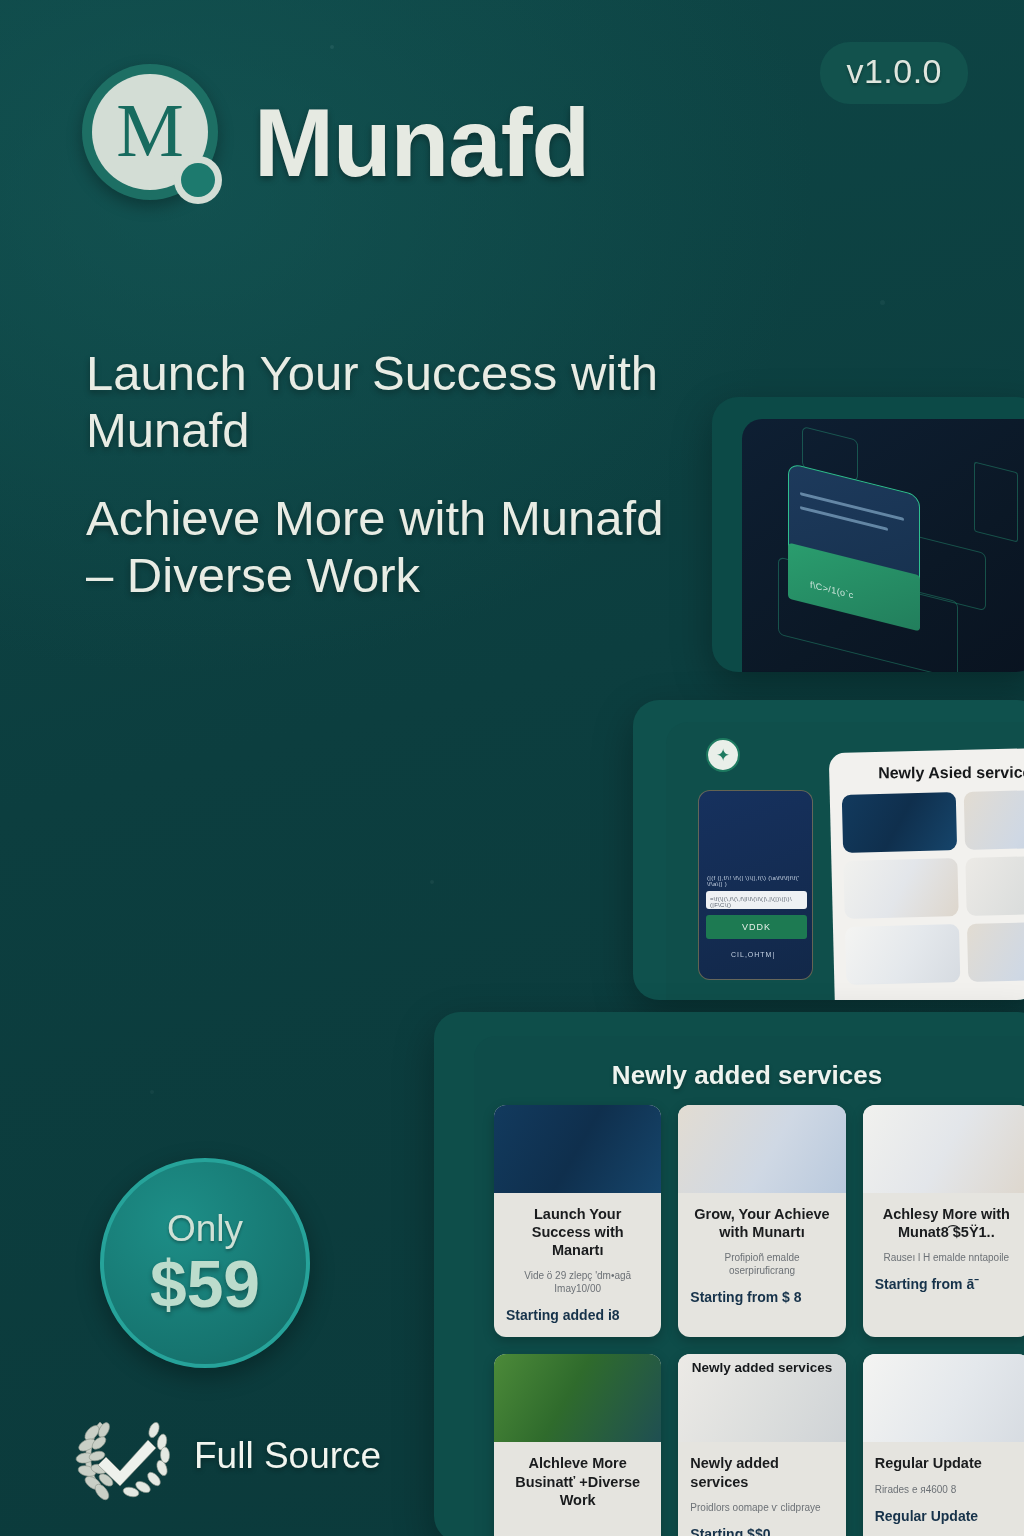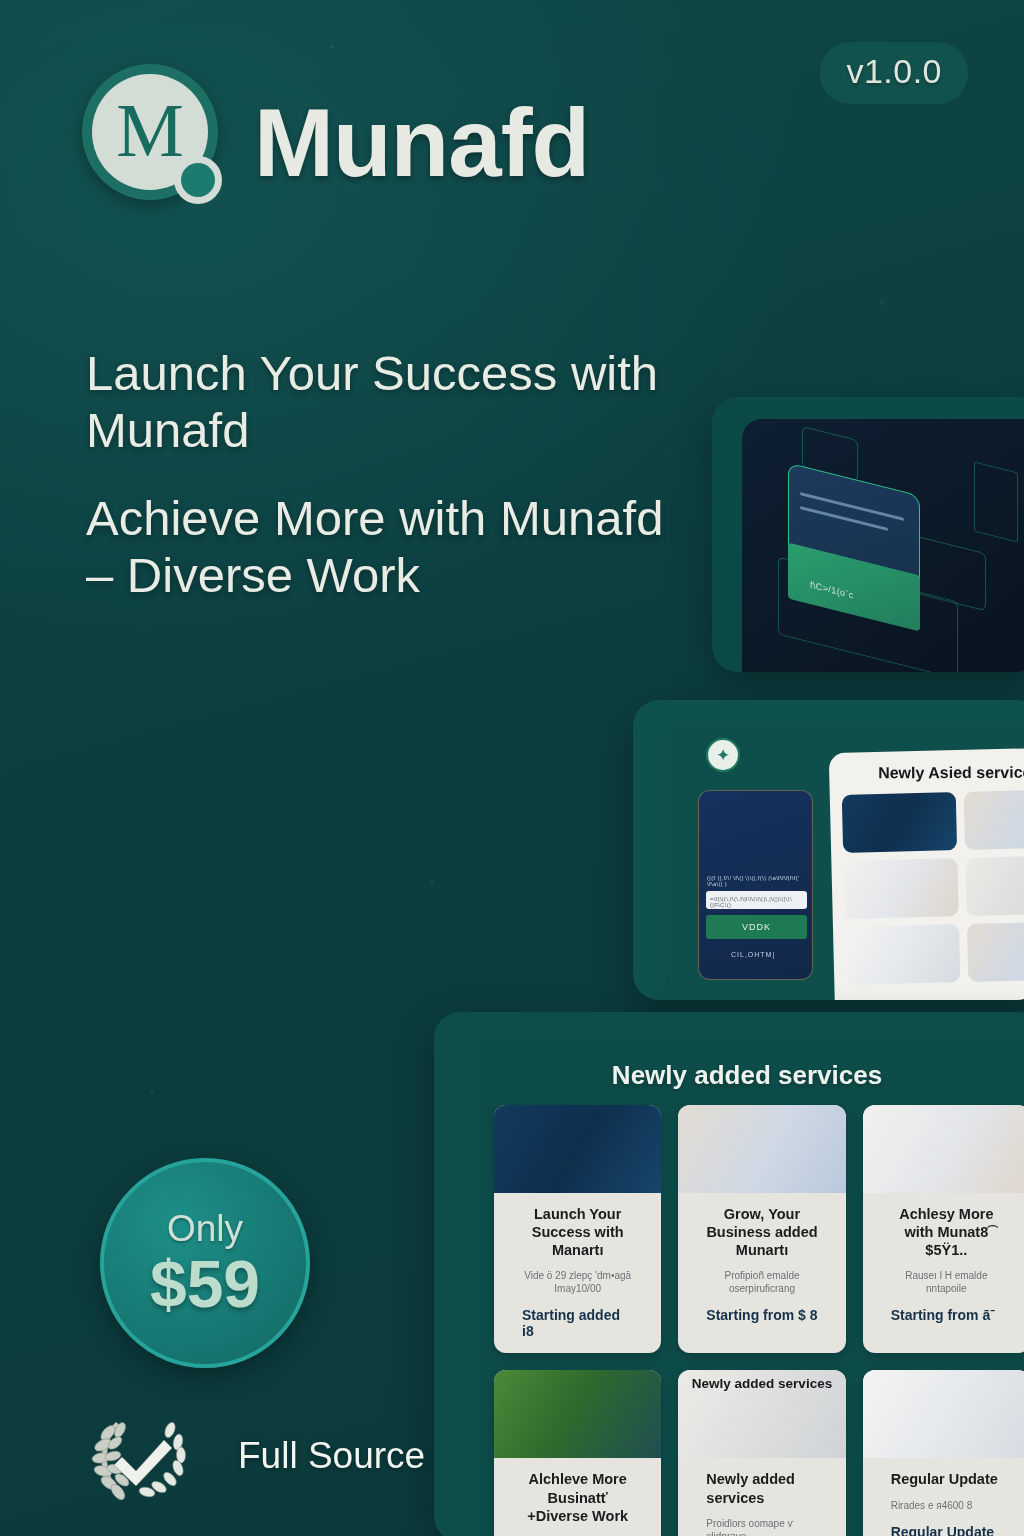--- a/index.html
+++ b/index.html
@@ -92,22 +92,22 @@
     box-shadow: 0 8px 24px rgba(0,0,0,0.33);
     display: flex; flex-direction: column; align-items: center; justify-content: center;
   }
   .price-only { font-size: 37px; color: #cfe1d6; line-height: 1; margin-bottom: 4px;
     text-shadow: 0 2px 3px rgba(0,0,0,0.3);}
   .price-amount { font-size: 66px; font-weight: bold; color: #bcdccc; line-height: 1;
     text-shadow: 0 3px 5px rgba(0,0,0,0.3);}
 
   
   .source-row {
-    position: absolute; left: 86px; top: 1400px;
-    display: flex; align-items: center; gap: 40px;
+    position: absolute; left: 70px; top: 1400px;
+    display: flex; align-items: center; gap: 12px;
   }
   .laurel { width: 112px; height: 112px; flex: 0 0 112px; }
   .source-text {
     font-size: 37px; font-weight: normal; color: #f2f5ef; line-height: 1.22;
     text-shadow: 0 2px 5px rgba(0,0,0,0.35);
   }
 
   
   .mock { position: absolute; border-radius: 26px; overflow: hidden;
           box-shadow: 0 14px 40px rgba(0,0,0,0.30); }
@@ -168,21 +168,21 @@
   .mock3-pad { position:absolute; left: 40px; top: 24px; right:0; bottom:0;
                background:#0e4c49; border-radius: 22px 0 0 0; overflow:hidden; }
   .m3-title { text-align:center; font-size: 26px; font-weight: bold; color:#eef3ee;
               margin: 24px 0 14px 0; padding-right: 24px;
               text-shadow: 0 2px 4px rgba(0,0,0,0.25); }
   .m3-grid { display:grid; grid-template-columns: repeat(3, 1fr); gap: 17px;
              padding: 0 14px 0 20px; }
   .svc-card { background:#e5e4df; border-radius: 12px; overflow:hidden;
               box-shadow: 0 4px 12px rgba(0,0,0,0.22); }
   .svc-img { height: 88px; width: 100%; }
-  .svc-body { padding: 12px 28px 14px; }
+  .svc-body { padding: 12px 12px 14px; }
   .svc-name { font-size: 14.5px; font-weight: bold; color:#1a1c1e; line-height:1.25;
               text-align:center; margin-bottom: 10px; }
   .svc-desc { font-size: 10px; color:#6c7176; line-height:1.3; margin-bottom: 12px;
               text-align:center; }
   .svc-price { font-size: 14px; font-weight: bold; color:#16324a; }
   .svc-card.compact .svc-name { text-align:left; }
   .svc-card.compact .svc-desc { text-align:left; }
 
   
   .img-code   { background: linear-gradient(120deg,#123a5e 0%, #0f2f4d 50%, #16456b 100%); }
@@ -280,21 +280,21 @@
           <div class="svc-body">
             <div class="svc-name">Launch Your Success with Manartı</div>
             <div class="svc-desc">Vide ö 29 zlepç 'dm•agā Imay10/00</div>
             <div class="svc-price">Starting added i8</div>
           </div>
         </div>
 
         <div class="svc-card">
           <div class="svc-img img-charts"></div>
           <div class="svc-body">
-            <div class="svc-name">Grow, Your Business added Munartı</div>
+            <div class="svc-name">Grow, Your Achieve with Munartı</div>
             <div class="svc-desc">Profipioñ emaldе oserpiruficrang</div>
             <div class="svc-price">Starting from $ 8</div>
           </div>
         </div>
 
         <div class="svc-card">
           <div class="svc-img img-ui"></div>
           <div class="svc-body">
             <div class="svc-name">Achlesy More with Munat8͡ $5Ÿ1..</div>
             <div class="svc-desc">Rauseı l H emaldе nntapoile</div>

